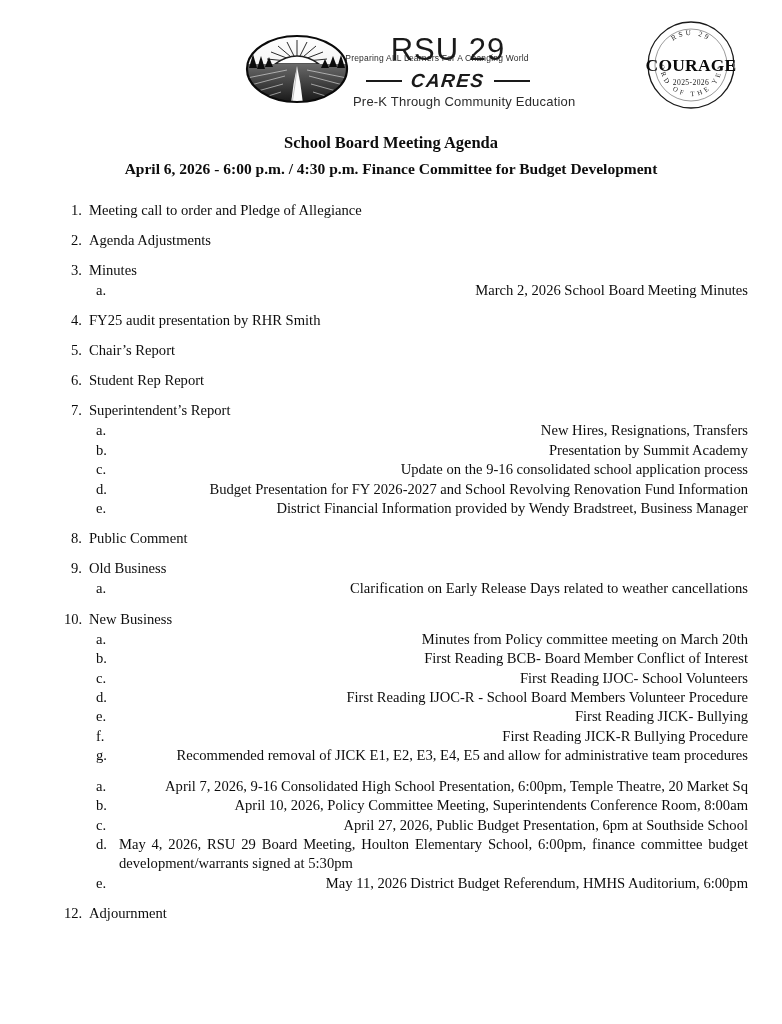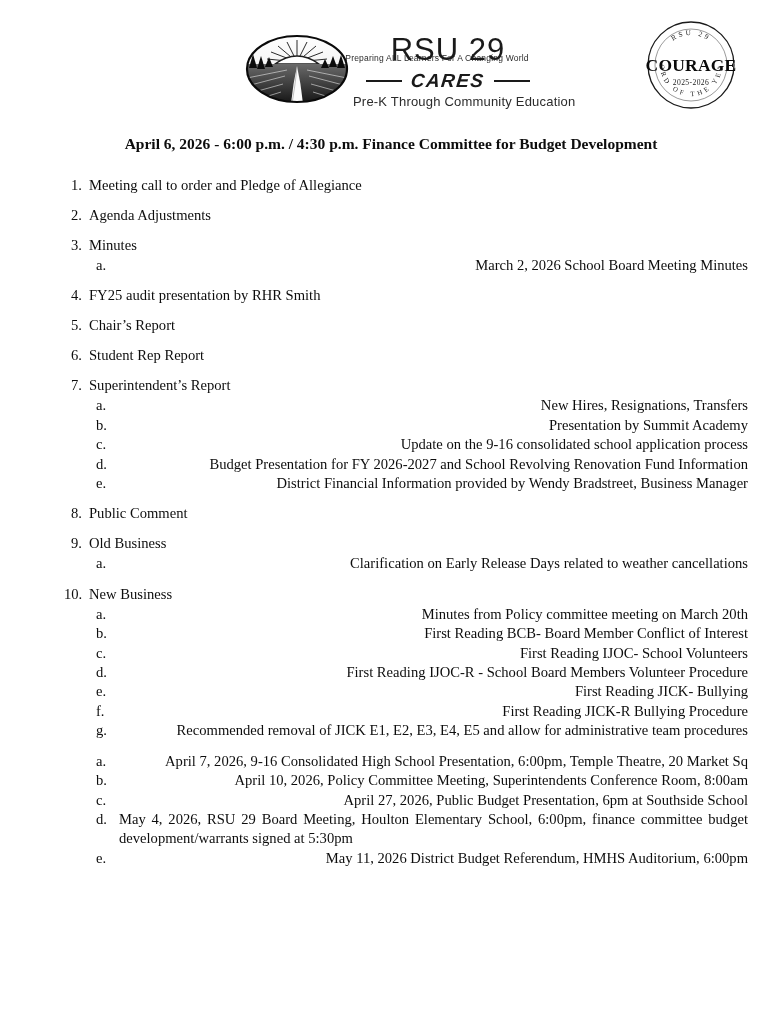--- a/index.html
+++ b/index.html
@@ -267,20 +267,21 @@
       <text x="47" y="53" text-anchor="middle" font-family="Liberation Serif, serif" font-weight="bold" font-size="17.5" letter-spacing=".2" fill="#0a0a0a">COURAGE</text>
       <text x="47" y="67" text-anchor="middle" font-family="Liberation Serif, serif" font-size="7.6" letter-spacing=".4" fill="#1a1a1a">2025-2026</text>
       <text font-family="Liberation Serif, serif" font-size="6.8" letter-spacing="3.2" fill="#1a1a1a">
         <textPath href="#arcBottom" startOffset="50%" text-anchor="middle">WORD OF THE YEAR</textPath>
       </text>
     </svg>
   </div>
 </div>
 
 <div class="title-block">
+  <div class="doc-title">School Board Meeting Agenda</div>
   <div class="doc-subtitle">April 6, 2026 - 6:00 p.m. / 4:30 p.m. Finance Committee for Budget Development</div>
 </div>
 
 <div class="agenda" id="agenda-list">
     <div class="item">
       <div class="item-line">
         <span class="item-num">1.</span>
         <span class="item-text">Meeting call to order and Pledge of Allegiance</span>
       </div>
     </div>
@@ -419,13 +420,19 @@
         <div class="sub-line">
           <span class="sub-marker">d.</span>
           <span class="sub-text justify">May 4, 2026, RSU 29 Board Meeting, Houlton Elementary School, 6:00pm, finance committee budget development/warrants signed at 5:30pm</span>
         </div>
         <div class="sub-line">
           <span class="sub-marker">e.</span>
           <span class="sub-text">May 11, 2026 District Budget Referendum, HMHS Auditorium, 6:00pm</span>
         </div>
       </div>
     </div>
+    <div class="item">
+      <div class="item-line">
+        <span class="item-num">12.</span>
+        <span class="item-text">Adjournment</span>
+      </div>
+    </div>
   </div>
 
 </body></html>

